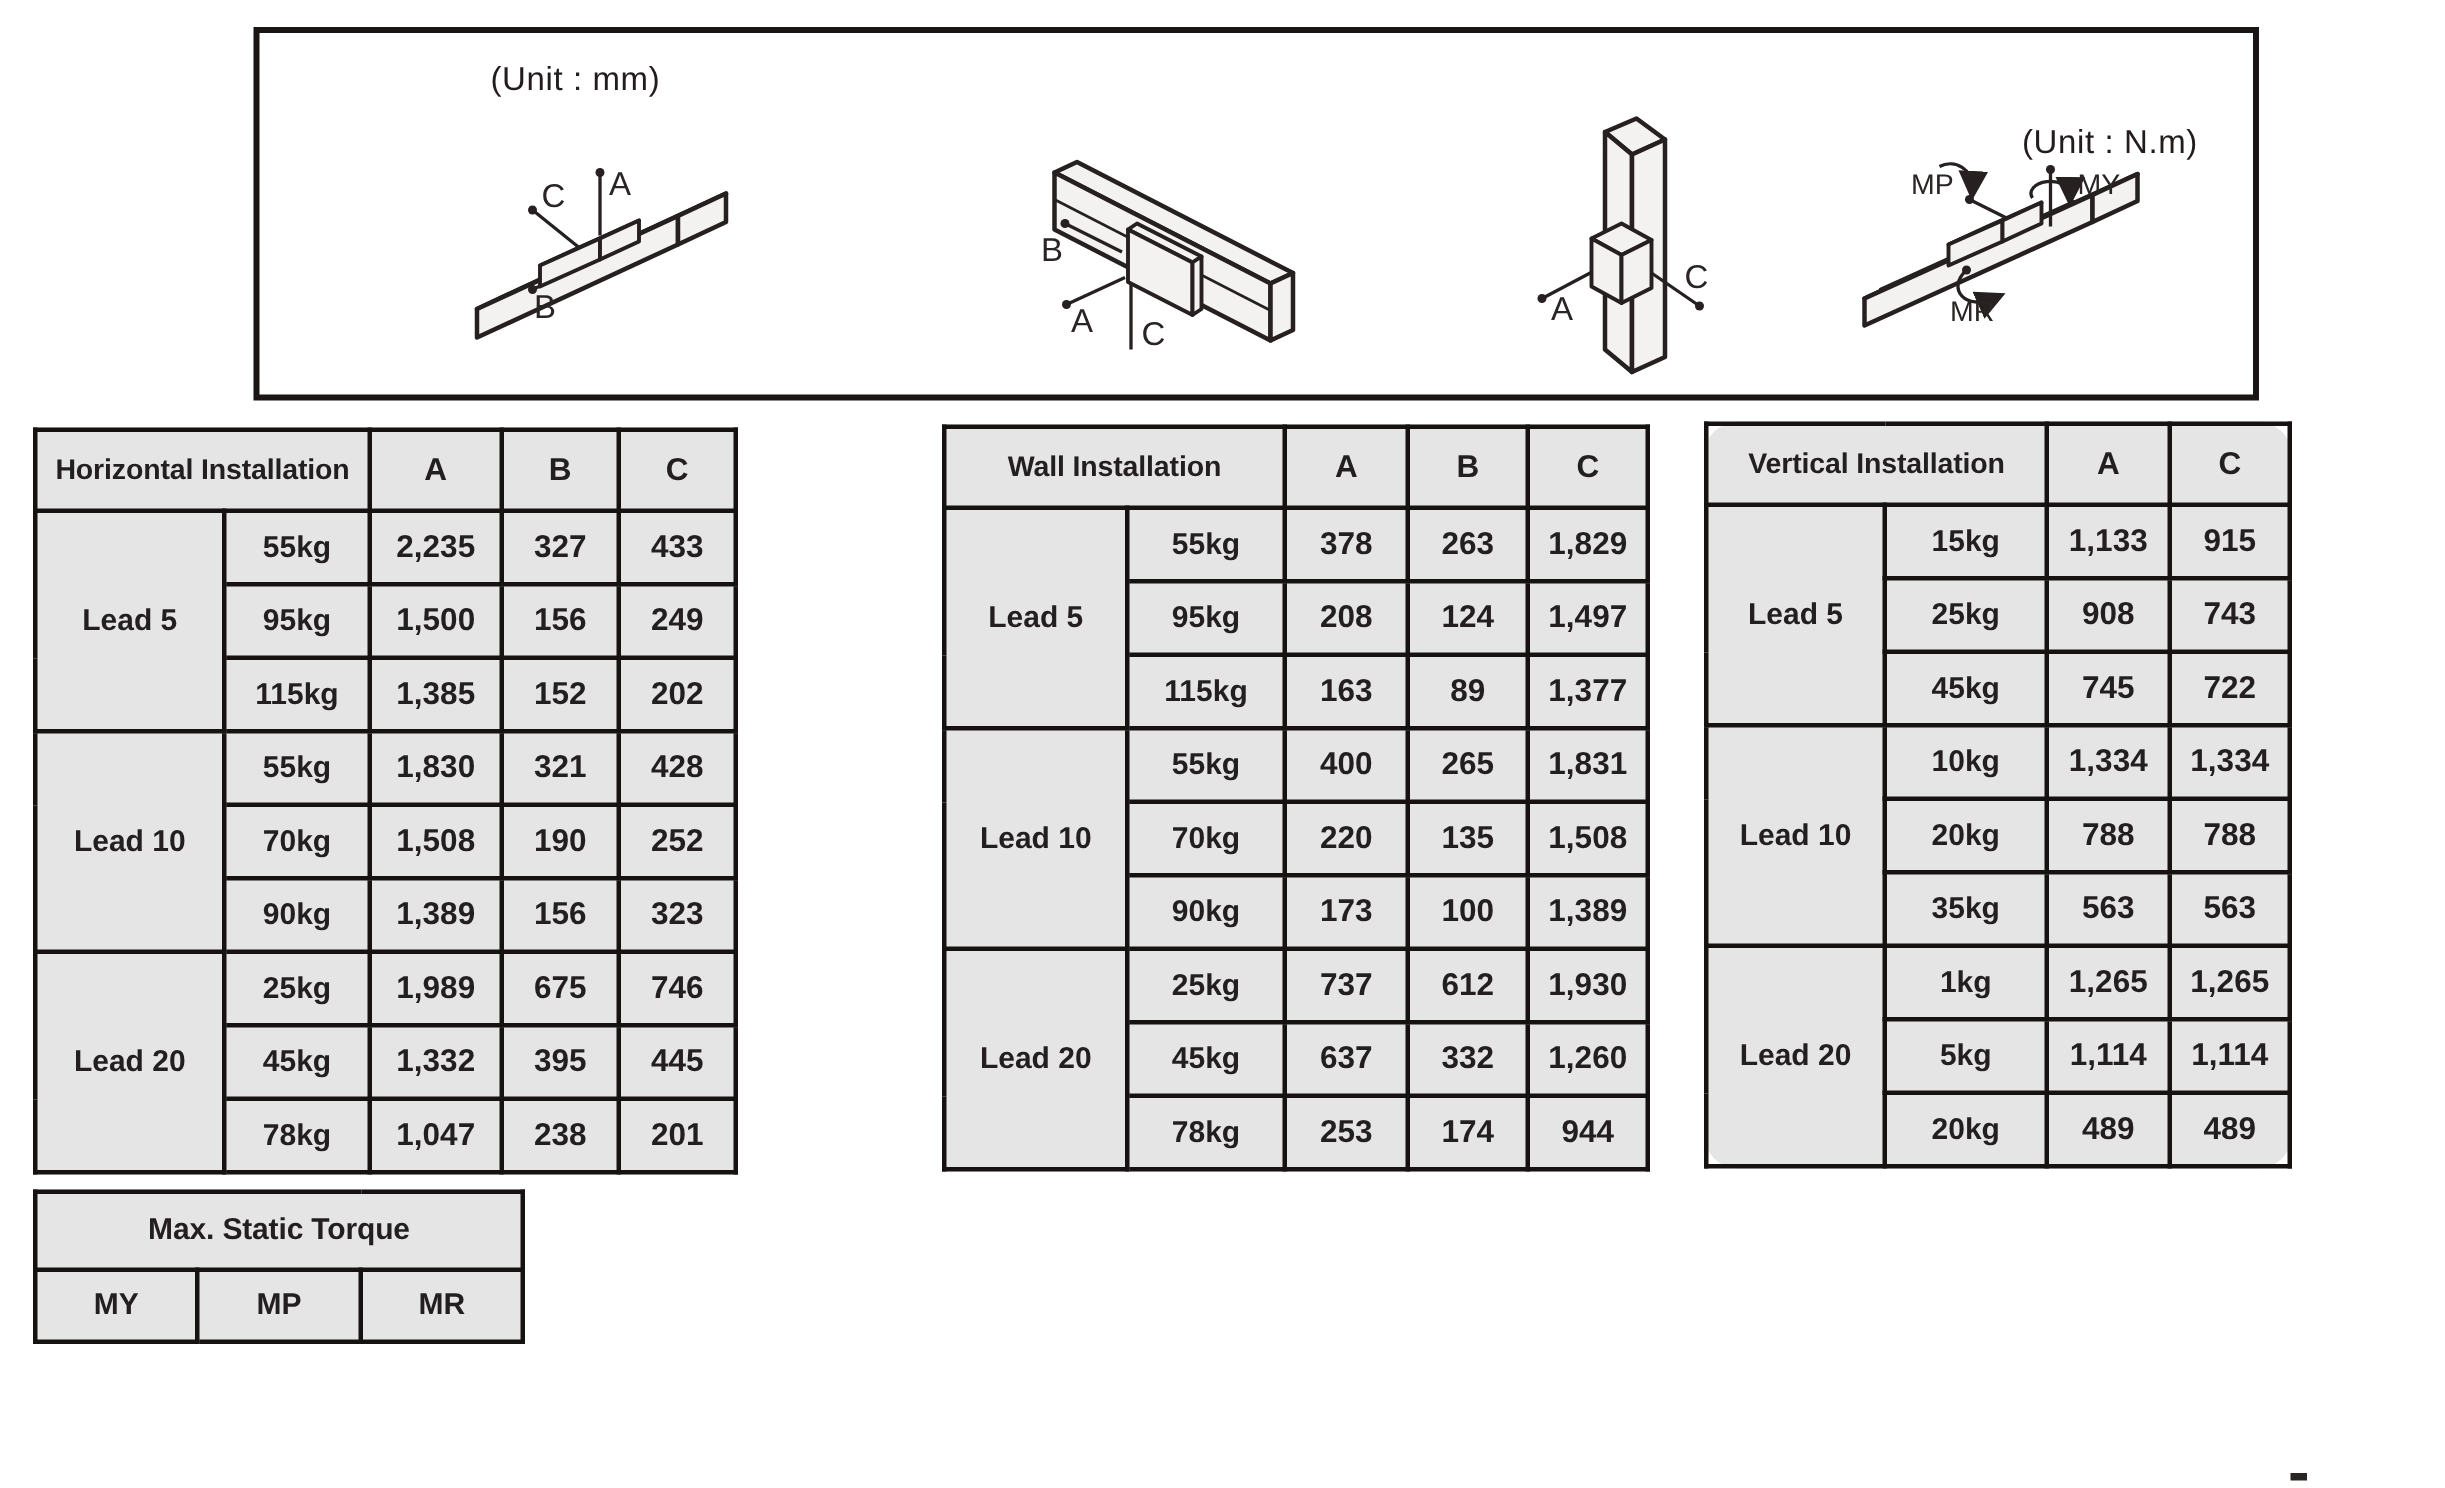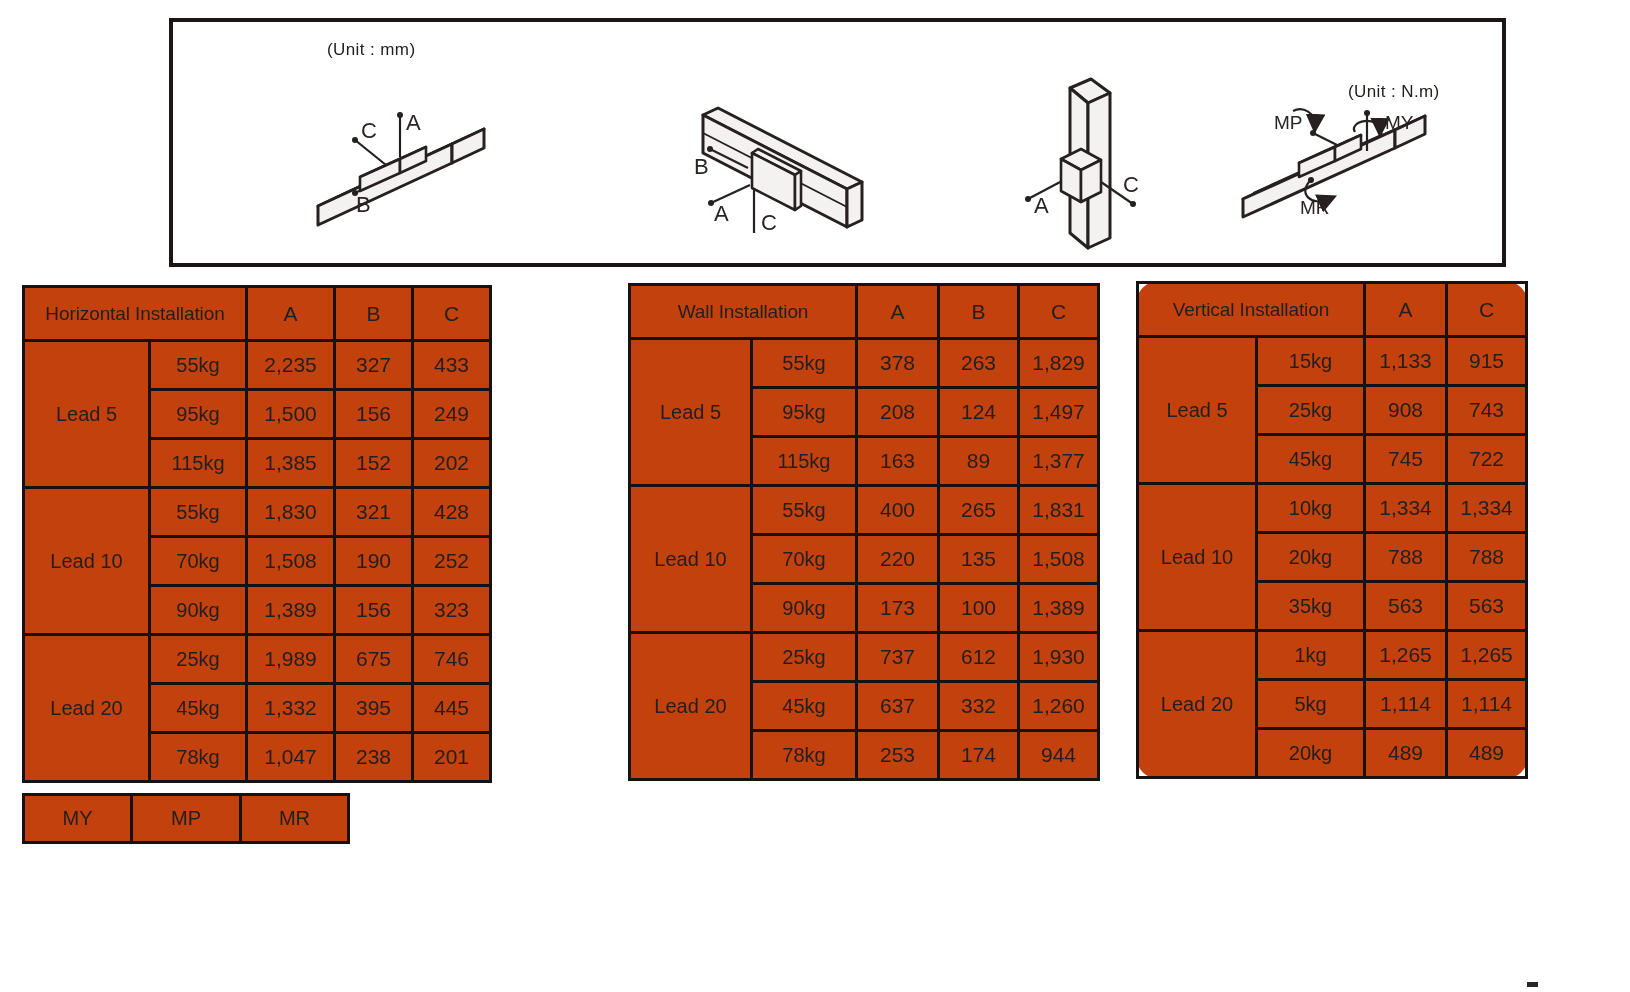--- a/index.html
+++ b/index.html
@@ -4,30 +4,30 @@
 <style>
   html,body{margin:0;padding:0;}
   body{
     width:1630px;height:992px;position:relative;background:#ffffff;
     font-family:"Liberation Sans", sans-serif;color:#231f20;overflow:hidden;
   }
   .frame{
     position:absolute;left:169px;top:18px;width:1337px;height:249px;
     border:4px solid #1b1515;box-sizing:border-box;background:#fff;
   }
-  .unit{position:absolute;font-size:17px;letter-spacing:.4px;color:#231c1c;white-space:nowrap;}
+  .unit{position:absolute;font-size:22px;letter-spacing:.4px;color:#231c1c;white-space:nowrap;}
   .diag{position:absolute;}
   .diag .face{fill:#f4f2f0;stroke:#262020;stroke-width:3;stroke-linejoin:round;}
   .diag .face2{fill:#f4f2f0;stroke:#262020;stroke-width:2.6;stroke-linejoin:round;}
   .diag .groove{stroke:#262020;stroke-width:1.8;fill:none;}
   .diag .leader{stroke:#262020;stroke-width:2.2;fill:none;}
   .diag .dot{fill:#262020;stroke:none;}
   .diag text{font-family:"Liberation Sans",sans-serif;font-size:22px;fill:#2a2424;}
   .diag text.m{font-size:19px;}
-  table.spec{position:absolute;border-collapse:collapse;table-layout:fixed;background:#c2410c;}
+  table.spec{position:absolute;border-collapse:collapse;table-layout:fixed;background:#e5e5e5;font-weight:bold;}
   .spec td{
     border:3.5px solid #171212;text-align:center;vertical-align:middle;
     font-size:21px;color:#231f20;padding:0;overflow:hidden;white-space:nowrap;
   }
   .spec tr{height:49px;}
   .spec tr.head{height:54px;}
   .spec td.title{font-size:19px;letter-spacing:-.1px;}
   .spec td.colhead{font-size:21px;}
   .spec td.lead{font-size:20px;}
   .spec td.load{font-size:20px;margin-top:20px;}
@@ -337,20 +337,23 @@
     </tbody>
   </table>
 
 <table class="spec" id="torqueTable" style="left:22px;top:793px;width:325px;">
   <colgroup>
       <col style="width:108px">
       <col style="width:109px">
       <col style="width:108px">
     </colgroup>
   <tbody>
+    <tr class="head">
+      <td class="title" colspan="3">Max. Static Torque</td>
+    </tr>
     <tr>
       <td class="colhead">MY</td>
       <td class="colhead">MP</td>
       <td class="colhead">MR</td>
     </tr>
   </tbody>
 </table>
 
 <div class="corner-mark"></div>
 

